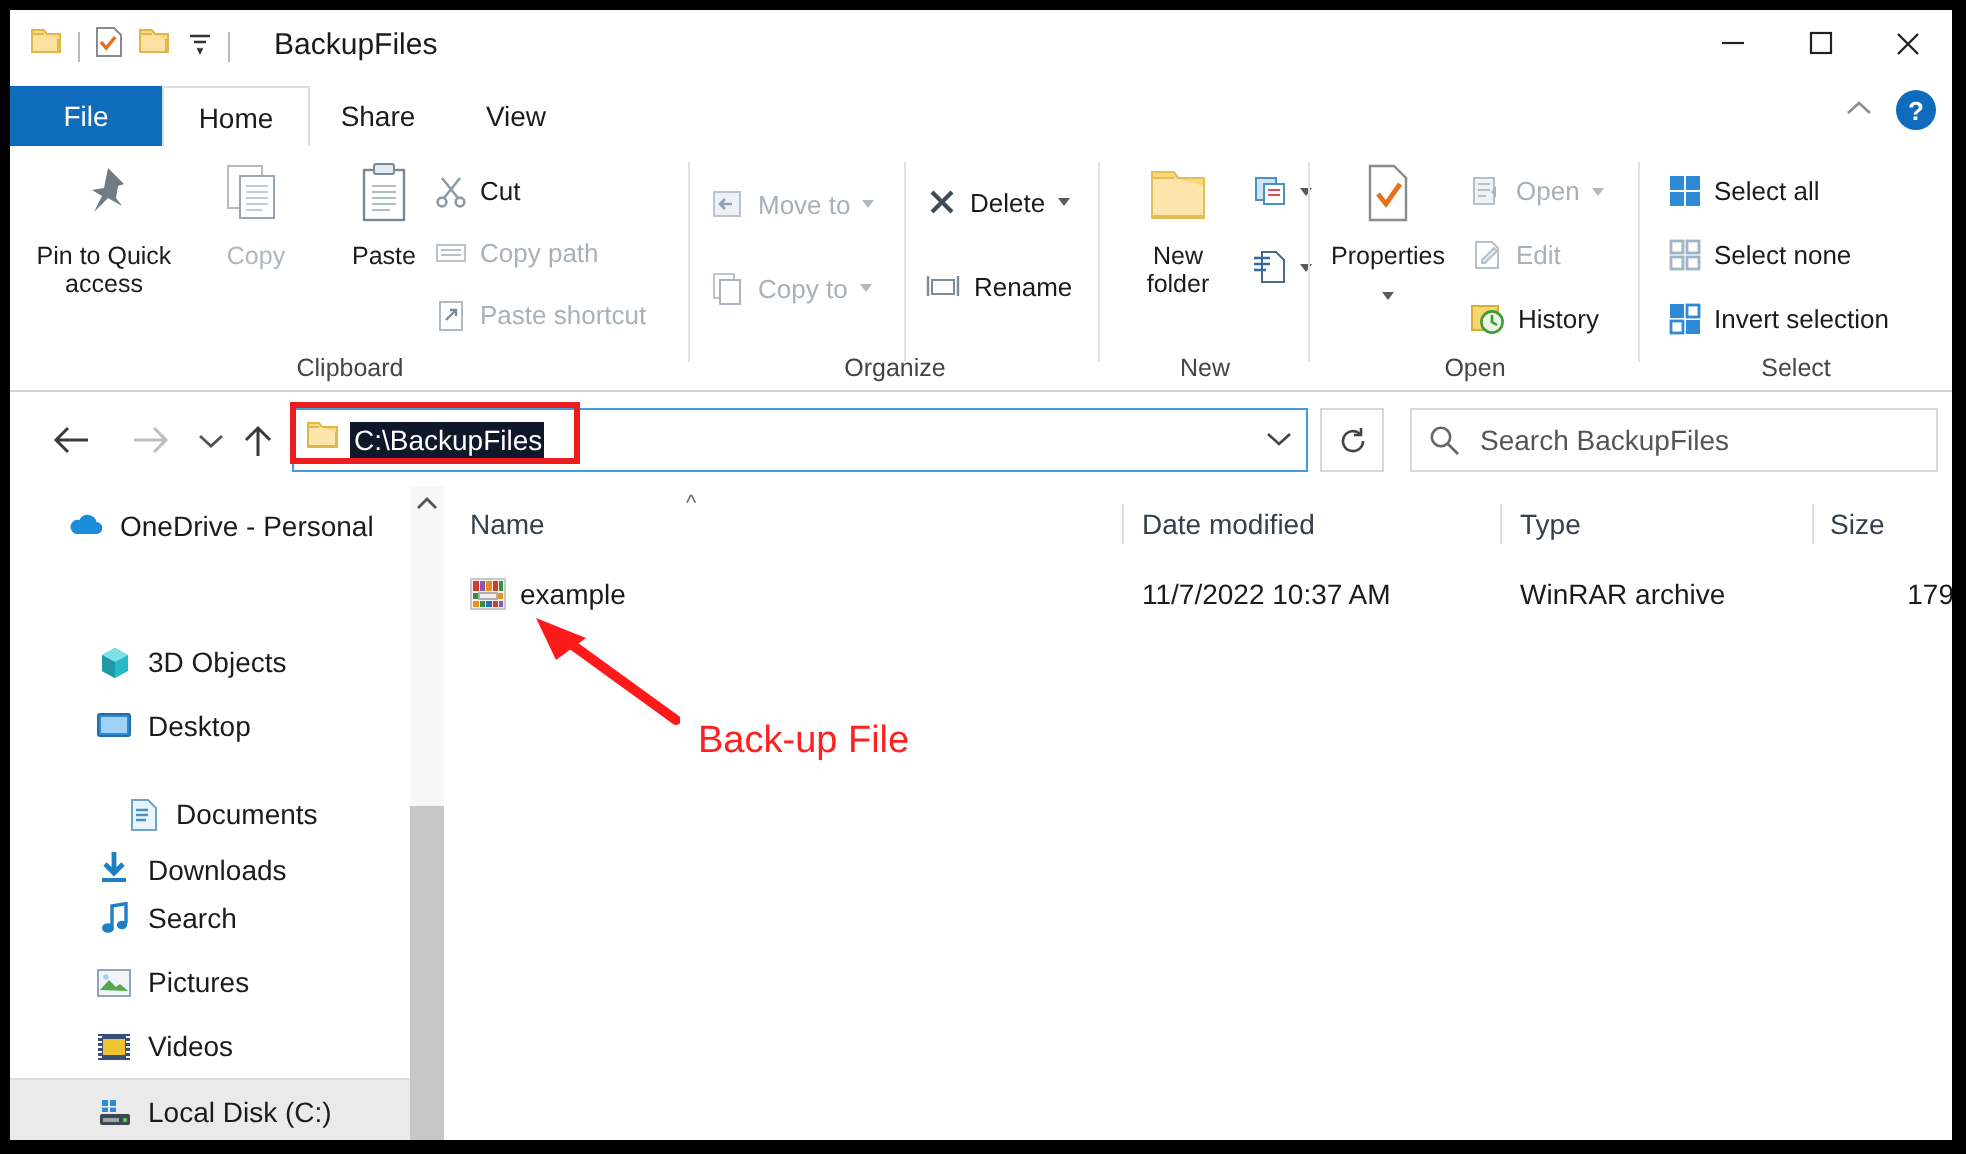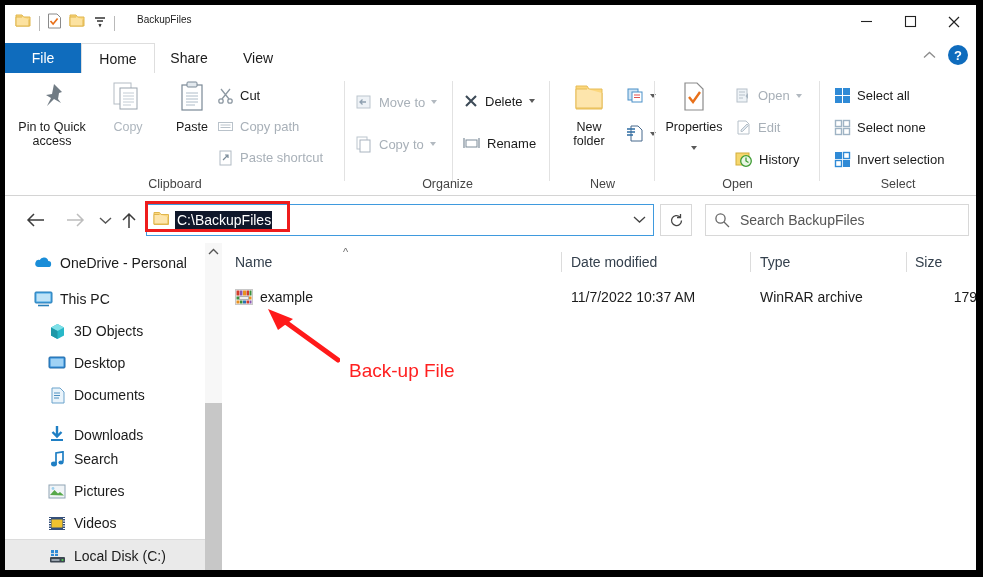--- a/index.html
+++ b/index.html
@@ -5,21 +5,21 @@
   html,body{margin:0;padding:0;background:#000;}
   body{width:983px;height:577px;overflow:hidden;
        font-family:"Liberation Sans","DejaVu Sans",sans-serif;}
   .frame{position:absolute;left:5px;top:5px;width:971px;height:565px;
          background:#ffffff;overflow:hidden;}
 
   
   .titlebar{position:absolute;left:0;top:0;width:971px;height:38px;background:#fff;}
   .qat{position:absolute;left:10px;top:8px;display:flex;align-items:center;gap:7px;}
   .qat .sep{width:1px;height:15px;background:#b9b9b9;display:inline-block;}
-  .wintitle{position:absolute;left:132px;top:9px;font-size:10px;color:#1b1b1b;}
+  .wintitle{position:absolute;left:132px;top:9px;font-size:15px;color:#1b1b1b;}
   .wbtns{position:absolute;right:0;top:0;display:flex;}
   .wbtn{width:44px;height:33px;display:flex;align-items:center;justify-content:center;}
   .wbtn svg{display:block;}
 
   
   .tabs{position:absolute;left:0;top:38px;width:971px;height:30px;}
   .tab{position:absolute;top:0;height:30px;display:flex;align-items:center;
        justify-content:center;font-size:14px;color:#1b1b1b;}
   .tab.file{left:0;width:76px;background:#0f6cbd;color:#fff;}
   .tab.home{left:76px;width:72px;background:#fff;border-top:1px solid #dedede;
@@ -400,50 +400,40 @@
 
   <div class="navpane">
     <div class="navitem" style="top:4px;padding-left:28px;">
       <span class="ico">
         <svg width="20" height="14" viewBox="0 0 20 14">
             <path d="M5 11h10a3 3 0 0 0 .3-6 4.6 4.6 0 0 0-8.6-1A3.2 3.2 0 0 0 5 11z" fill="#1a8dd8"></path>
           </svg>
       </span>
       <span>OneDrive - Personal</span>
     </div>
-    <div class="navitem" style="top:40px;padding-left:28px;">
-      <span class="ico">
-        <svg width="19" height="16" viewBox="0 0 19 16">
-            <rect x="1" y="1" width="17" height="11" rx="1" fill="#3ea0e0" stroke="#2a7fb8"></rect>
-            <rect x="2.5" y="2.5" width="14" height="8" fill="#bfe3f7"></rect>
-            <path d="M4 14.5h11" stroke="#2a7fb8" stroke-width="1.6"></path>
-          </svg>
-      </span>
-      <span>This PC</span>
-    </div>
     <div class="navitem" style="top:72px;padding-left:42px;">
       <span class="ico">
         <svg width="17" height="17" viewBox="0 0 17 17">
             <path d="M8.5 1l6.5 3.5v8L8.5 16 2 12.5v-8z" fill="#28b8c8"></path>
             <path d="M8.5 1L15 4.5 8.5 8 2 4.5z" fill="#7fe0e8"></path>
             <path d="M8.5 8v8L2 12.5v-8z" fill="#1f98a8"></path>
           </svg>
       </span>
       <span>3D Objects</span>
     </div>
     <div class="navitem" style="top:104px;padding-left:42px;">
       <span class="ico">
         <svg width="18" height="15" viewBox="0 0 18 15">
             <rect x="1" y="1" width="16" height="11" rx="1" fill="#2f8ad6" stroke="#246ca8"></rect>
             <rect x="2.5" y="2.5" width="13" height="8" fill="#9fd2f5"></rect>
           </svg>
       </span>
       <span>Desktop</span>
     </div>
-    <div class="navitem" style="top:136px;padding-left:42px;">
+    <div class="navitem" style="top:148px;padding-left:56px;">
       <span class="ico">
         <svg width="15" height="17" viewBox="0 0 15 17">
             <path d="M2 1h8l4 4v11H2z" fill="#eaf4fb" stroke="#6ba3cc"></path>
             <path d="M4 6h6M4 8.5h6M4 11h5" stroke="#4e8fc0" stroke-width="1.2"></path>
           </svg>
       </span>
       <span>Documents</span>
     </div>
     <div class="navitem" style="top:168px;padding-left:42px;align-items:flex-end;">
       <span class="ico">

